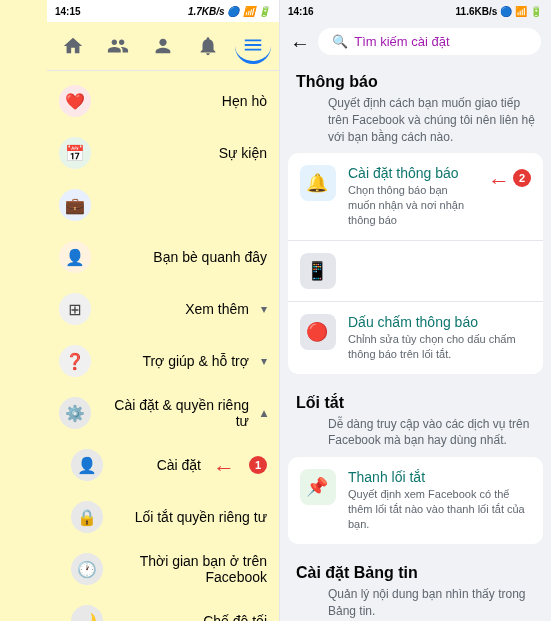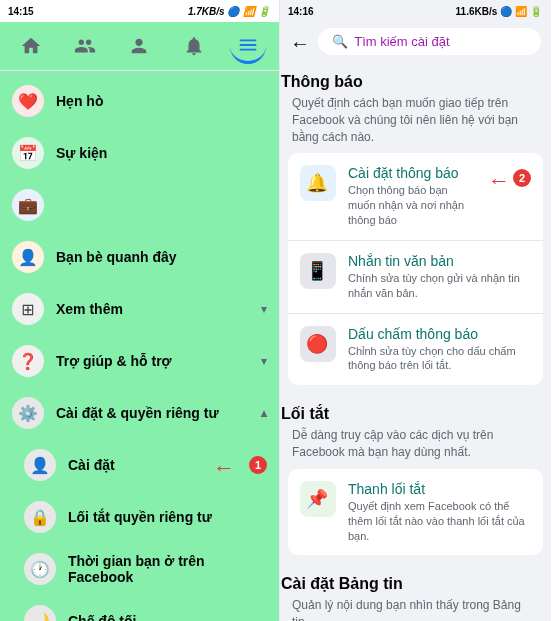--- a/index.html
+++ b/index.html
@@ -9,25 +9,26 @@
       height: 621px;
       display: flex;
       overflow: hidden;
       background: #fff;
     }
 
     
     .left-panel {
       width: 280px;
       height: 621px;
-      background: #86efac;
+      background: #fef9c3;
       display: flex;
       flex-direction: column;
       border-right: 1px solid #e4e6eb;
       overflow: hidden;
+      padding-left: 47px;
     }
 
     .status-bar-left {
       height: 22px;
       background: #fff;
       display: flex;
       align-items: center;
       justify-content: space-between;
       padding: 2px 8px;
       font-size: 10px;
@@ -87,21 +88,21 @@
       flex-shrink: 0;
     }
 
     .menu-icon.pink { background: #fce8e8; color: #e53935; }
     .menu-icon.green { background: #e6f4ea; color: #388e3c; }
     .menu-icon.blue-light { background: #e8f0fe; color: #1a73e8; }
     .menu-icon.orange { background: #fff3e0; color: #f57c00; }
     .menu-icon.gray { background: #f0f0f0; color: #444; }
     .menu-icon.dark { background: #e8e8e8; color: #333; }
 
-    .menu-label { flex: 1; font-size: 14px; font-weight: 700; }
+    .menu-label { flex: 1; font-size: 14px; font-weight: 400; text-align: right; }
 
     .menu-chevron {
       font-size: 12px;
       color: #606770;
     }
 
     .sub-menu-item {
       display: flex;
       align-items: center;
       padding: 10px 12px 10px 24px;
@@ -175,28 +176,29 @@
     .right-content {
       flex: 1;
       overflow-y: auto;
       background: #f0f2f5;
     }
 
     .section-title {
       font-size: 16px;
       font-weight: 700;
       color: #050505;
-      padding: 12px 12px 4px 1px;
+      padding: 12px 12px 4px 16px;
     }
 
     .section-desc {
       font-size: 12px;
       color: #606770;
       padding: 0 12px 8px 12px;
       line-height: 1.4;
+      margin-left: 36px;
     }
 
     .settings-card {
       background: #fff;
       border-radius: 10px;
       margin: 0 8px 8px 8px;
       overflow: hidden;
     }
 
     .settings-item {
@@ -389,24 +391,20 @@
           </div>
 
           <div style="display:flex;align-items:center;gap:3px;margin-left:4px;">
             <span style="color:#e53935;font-size:22px;font-weight:900;">←</span>
             <span style="background:#e53935;color:#fff;border-radius:50%;width:18px;height:18px;display:inline-flex;align-items:center;justify-content:center;font-size:11px;font-weight:700;">2</span>
           </div>
         </div>
 
         <div class="settings-item">
           <div class="settings-item-icon gray-bg">📱</div>
-          <div class="settings-item-text">
-            <div class="settings-item-title">Nhắn tin văn bản</div>
-            <div class="settings-item-desc">Chính sửa tùy chọn gửi và nhận tin nhắn văn bản.</div>
-          </div>
         </div>
 
         <div class="settings-item">
           <div class="settings-item-icon gray-bg">🔴</div>
           <div class="settings-item-text">
             <div class="settings-item-title">Dấu chấm thông báo</div>
             <div class="settings-item-desc">Chỉnh sửa tùy chọn cho dấu chấm thông báo trên lối tắt.</div>
           </div>
         </div>
 

